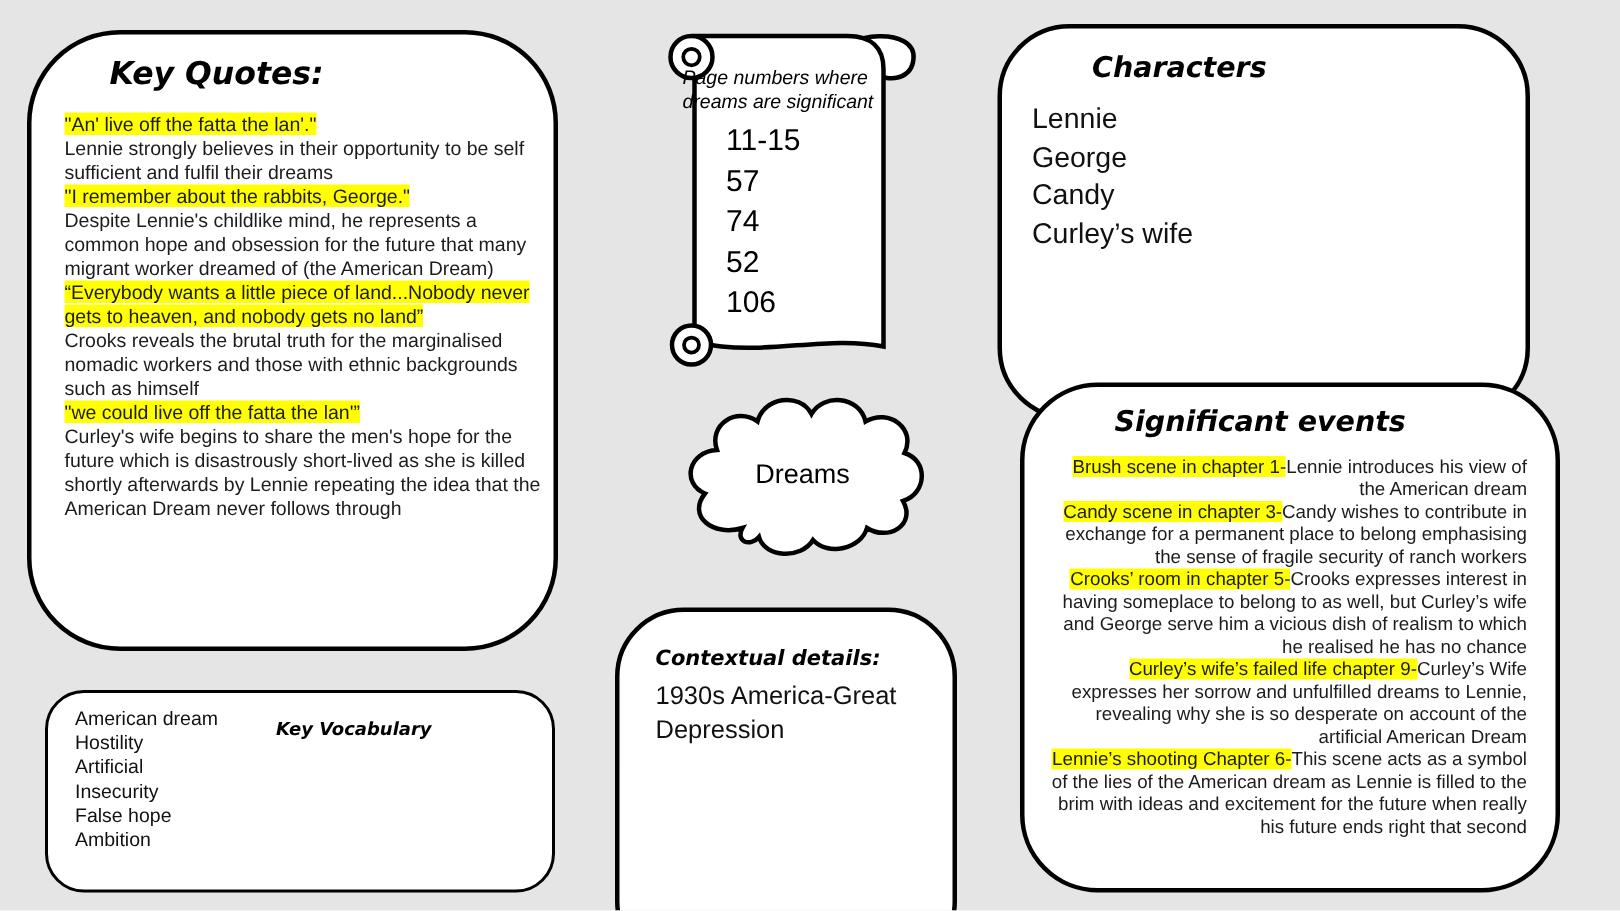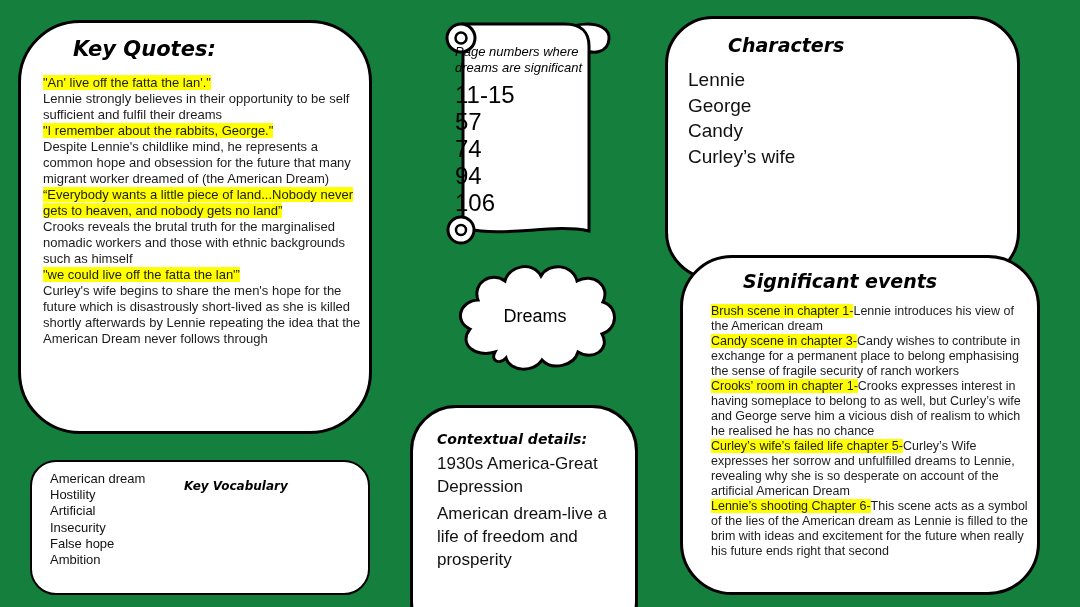--- a/index.html
+++ b/index.html
@@ -1,51 +1,51 @@
 <!DOCTYPE html>
 <html><head>
 <meta charset="utf-8">
 <style>
   html,body{margin:0;padding:0;background:#ffffff;}
   .canvas{
-    position:relative;width:1080px;height:607px;background:#15803d;overflow:hidden;
+    position:relative;width:1080px;height:607px;background:#e5e5e5;overflow:hidden;
     font-family:"Liberation Sans", sans-serif;color:#1c1c1c;
   }
   .box{position:absolute;background:#ffffff;border:3px solid #000;box-sizing:border-box;}
   .script{font-family:"DejaVu Sans", sans-serif;font-style:italic;font-weight:bold;color:#000;}
   .hl{background:#ffff00;}
 
   
   .kq-box{left:18px;top:20px;width:354px;height:414px;border-radius:62px;}
   .kq-title{position:absolute;left:52px;top:14px;font-size:21px;}
   .kq-content{position:absolute;left:22px;top:52px;width:318px;font-size:13px;line-height:16px;}
   .kq-quote{display:block;}
   .kq-expl{display:block;}
 
   
   .scroll-wrap{position:absolute;left:425px;top:8px;width:200px;height:238px;}
   .scroll-wrap svg{position:absolute;left:0;top:0;}
   .scroll-text{position:absolute;left:30px;top:36px;width:140px;}
   .scroll-heading{font-size:13px;line-height:15.5px;font-style:italic;font-weight:normal;font-family:"Liberation Sans", sans-serif;color:#000;}
-  .scroll-numbers{margin-top:6px;font-size:24px;line-height:27px;color:#000;}
+  .scroll-numbers{margin-top:6px;font-size:20px;line-height:27px;color:#000;margin-left:29px;}
 
   
   .ch-box{left:665px;top:16px;width:355px;height:264px;border-radius:48px;}
   .ch-title{position:absolute;left:60px;top:15px;font-size:19px;}
   .ch-list{position:absolute;left:20px;top:48px;font-size:19px;line-height:25.5px;color:#111;}
 
   
   .cloud-wrap{position:absolute;left:450px;top:252px;width:170px;height:128px;}
   .cloud-wrap svg{position:absolute;left:0;top:0;}
   .cloud-label{position:absolute;left:0;top:0;width:100%;height:100%;display:flex;align-items:center;justify-content:center;font-size:18px;color:#000;}
 
   
   .se-box{left:680px;top:255px;width:360px;height:340px;border-radius:52px;}
   .se-title{position:absolute;left:60px;top:12px;font-size:19px;}
-  .se-content{position:absolute;left:28px;top:46px;width:318px;font-size:12.5px;line-height:15px;color:#1c1c1c;}
+  .se-content{position:absolute;left:17px;top:46px;width:318px;font-size:12.5px;line-height:15px;color:#1c1c1c;text-align:right;}
 
   
   .kv-box{left:30px;top:460px;width:340px;height:135px;border-radius:26px;border-width:2px;padding-left:48px;}
   .kv-list{position:absolute;left:18px;top:9px;font-size:13px;line-height:16.2px;color:#111;}
   .kv-title{position:absolute;left:152px;top:17px;font-size:12px;}
 
   
   .cd-box{left:410px;top:405px;width:228px;height:242px;border-radius:46px;}
   .cd-title{position:absolute;left:24px;top:23px;font-size:14px;}
   .cd-content{position:absolute;left:24px;top:44px;width:182px;font-size:17px;line-height:23px;color:#111;}
@@ -86,21 +86,21 @@
       <circle cx="36" cy="30" r="5.5" fill="#ffffff" stroke="#000" stroke-width="2.5"></circle>
       <circle cx="36" cy="222" r="13" fill="#ffffff" stroke="#000" stroke-width="3"></circle>
       <circle cx="36" cy="222" r="5" fill="#ffffff" stroke="#000" stroke-width="2.5"></circle>
     </svg>
     <div class="scroll-text">
       <div class="scroll-heading">Page numbers where dreams are significant</div>
       <div class="scroll-numbers">
         <div>11-15</div>
         <div>57</div>
         <div>74</div>
-        <div>94</div>
+        <div>52</div>
         <div>106</div>
       </div>
     </div>
   </div>
 
   <div class="box ch-box">
     <div class="script ch-title">Characters</div>
     <div class="ch-list">
       <div>Lennie</div>
       <div>George</div>
@@ -125,39 +125,38 @@
                C 50 113, 40 109, 45 100 Z" fill="#ffffff" stroke="#000" stroke-width="3"></path>
     </svg>
     <div class="cloud-label">Dreams</div>
   </div>
 
   <div class="box se-box">
     <div class="script se-title">Significant events</div>
     <div class="se-content">
       <div class="se-item"><span class="hl">Brush scene in chapter 1-</span><span>Lennie introduces his view of the American dream</span></div>
       <div class="se-item"><span class="hl">Candy scene in chapter 3-</span><span>Candy wishes to contribute in exchange for a permanent place to belong emphasising the sense of fragile security of ranch workers</span></div>
-      <div class="se-item"><span class="hl">Crooks’ room in chapter 1-</span><span>Crooks expresses interest in having someplace to belong to as well, but Curley’s wife and George serve him a vicious dish of realism to which he realised he has no chance</span></div>
-      <div class="se-item"><span class="hl">Curley’s wife’s failed life chapter 5-</span><span>Curley’s Wife expresses her sorrow and unfulfilled dreams to Lennie, revealing why she is so desperate on account of the artificial American Dream</span></div>
+      <div class="se-item"><span class="hl">Crooks’ room in chapter 5-</span><span>Crooks expresses interest in having someplace to belong to as well, but Curley’s wife and George serve him a vicious dish of realism to which he realised he has no chance</span></div>
+      <div class="se-item"><span class="hl">Curley’s wife’s failed life chapter 9-</span><span>Curley’s Wife expresses her sorrow and unfulfilled dreams to Lennie, revealing why she is so desperate on account of the artificial American Dream</span></div>
       <div class="se-item"><span class="hl">Lennie’s shooting Chapter 6-</span><span>This scene acts as a symbol of the lies of the American dream as Lennie is filled to the brim with ideas and excitement for the future when really his future ends right that second</span></div>
     </div>
   </div>
 
   <div class="box kv-box">
     <div class="kv-list">
       <div>American dream</div>
       <div>Hostility</div>
       <div>Artificial</div>
       <div>Insecurity</div>
       <div>False hope</div>
       <div>Ambition</div>
     </div>
     <div class="script kv-title">Key Vocabulary</div>
   </div>
 
   <div class="box cd-box">
     <div class="script cd-title">Contextual details:</div>
     <div class="cd-content">
       <div class="cd-line">1930s America-Great Depression</div>
-      <div class="cd-line">American dream-live a life of freedom and prosperity</div>
     </div>
   </div>
 
 </div>
 
 </body></html>

